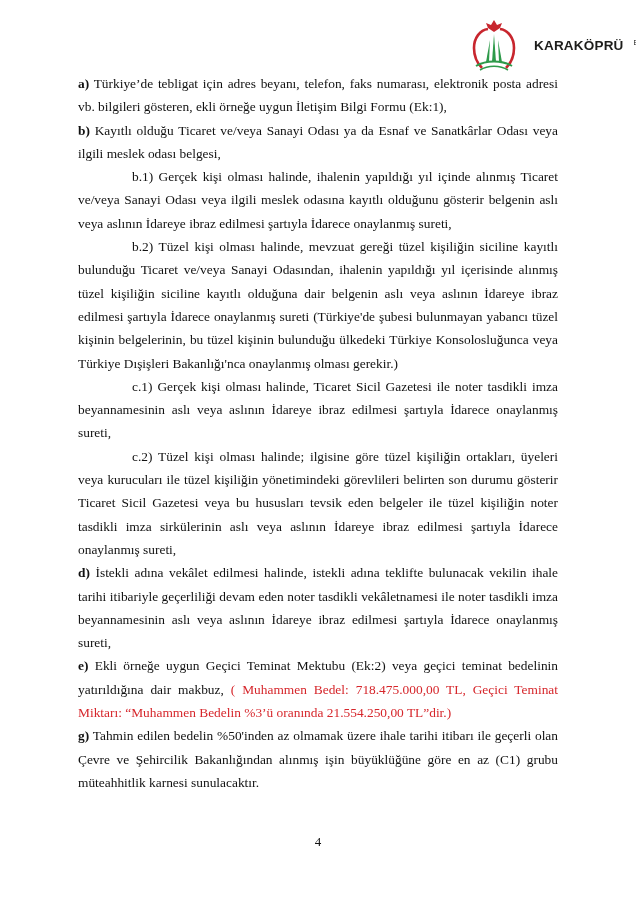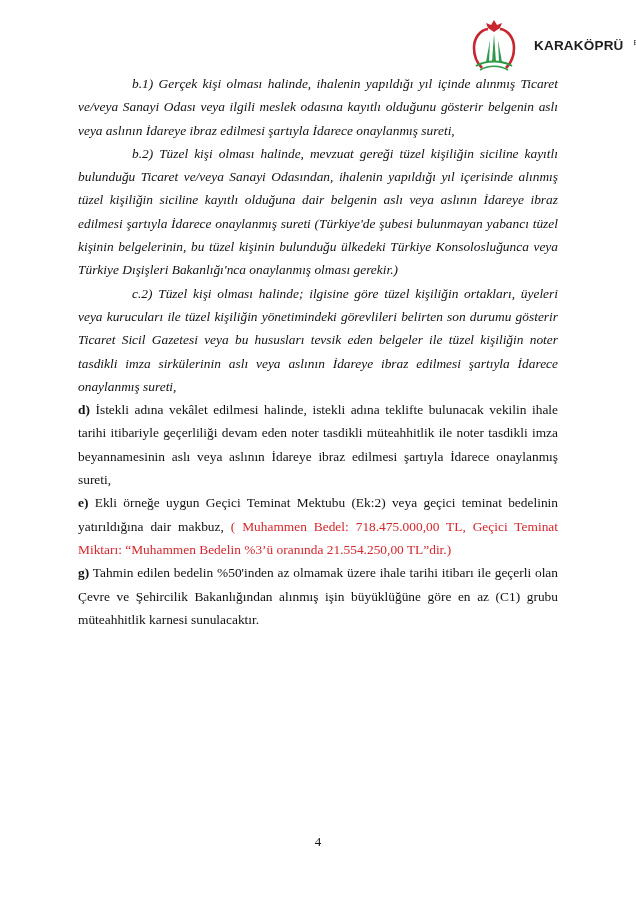--- a/index.html
+++ b/index.html
@@ -4,21 +4,21 @@
 <style>
   html, body { margin: 0; padding: 0; background: #ffffff; }
   body { width: 636px; height: 900px; position: relative; overflow: hidden; font-family: "Liberation Serif", "DejaVu Serif", serif; color: #111; }
   .logo { position: absolute; left: 468px; top: 16px; width: 150px; height: 58px; display: flex; align-items: center; }
   .logo svg { width: 52px; height: 58px; flex: none; }
   .logo-text { margin-left: 14px; display: flex; flex-direction: row; }
   .logo-name { font-family: "Liberation Sans", "DejaVu Sans", sans-serif; font-weight: bold; font-size: 13.5px; letter-spacing: 0.2px; color: #1d1d1b; line-height: 15px; }
   .logo-sub { font-family: "Liberation Sans", "DejaVu Sans", sans-serif; font-size: 6.3px; letter-spacing: 2.6px; color: #1d1d1b; line-height: 9px; margin-left: 10px; }
   .content { position: absolute; left: 78px; top: 72px; width: 480px; font-size: 13.4px; line-height: 23.3px; }
   .p { margin: 0; text-align: justify; text-align-last: left; }
-  .indent { text-indent: 54px; font-style: italic; }
+  .indent { text-indent: 54px; }
   .b { font-weight: bold; }
   .red { color: #d6262b; }
   .page-num { position: absolute; left: 0; width: 636px; top: 834px; text-align: center; font-size: 13px; }
 </style>
 </head>
 <body>
 
 <div class="logo">
   <svg viewBox="0 0 52 58">
     <path d="M26 4 L23 9 L18 7 L20 12 L26 16 L32 12 L34 7 L29 9 Z" fill="#c8262e"></path>
@@ -30,21 +30,24 @@
     <path d="M8 50 C18 44 34 44 44 50" stroke="#2e9a4a" stroke-width="2" fill="none"></path>
     <path d="M12 54 C20 49 32 49 40 54" stroke="#2e9a4a" stroke-width="1.5" fill="none"></path>
   </svg>
   <div class="logo-text">
     <span class="logo-name">KARAKÖPRÜ</span>
     <span class="logo-sub">BELEDİYESİ</span>
   </div>
 </div>
 
 <div class="content">
+  <p class="p"><span class="b">a)</span><span> Türkiye’de tebligat için adres beyanı, telefon, faks numarası, elektronik posta adresi vb. bilgileri gösteren, ekli örneğe uygun İletişim Bilgi Formu (Ek:1),</span></p>
+  <p class="p"><span class="b">b)</span><span> Kayıtlı olduğu Ticaret ve/veya Sanayi Odası ya da Esnaf ve Sanatkârlar Odası veya ilgili meslek odası belgesi,</span></p>
   <p class="p indent">b.1) Gerçek kişi olması halinde, ihalenin yapıldığı yıl içinde alınmış Ticaret ve/veya Sanayi Odası veya ilgili meslek odasına kayıtlı olduğunu gösterir belgenin aslı veya aslının İdareye ibraz edilmesi şartıyla İdarece onaylanmış sureti,</p>
   <p class="p indent">b.2) Tüzel kişi olması halinde, mevzuat gereği tüzel kişiliğin siciline kayıtlı bulunduğu Ticaret ve/veya Sanayi Odasından, ihalenin yapıldığı yıl içerisinde alınmış tüzel kişiliğin siciline kayıtlı olduğuna dair belgenin aslı veya aslının İdareye ibraz edilmesi şartıyla İdarece onaylanmış sureti (Türkiye'de şubesi bulunmayan yabancı tüzel kişinin belgelerinin, bu tüzel kişinin bulunduğu ülkedeki Türkiye Konsolosluğunca veya Türkiye Dışişleri Bakanlığı'nca onaylanmış olması gerekir.)</p>
+  <p class="p indent">c.1) Gerçek kişi olması halinde, Ticaret Sicil Gazetesi ile noter tasdikli imza beyannamesinin aslı veya aslının İdareye ibraz edilmesi şartıyla İdarece onaylanmış sureti,</p>
   <p class="p indent">c.2) Tüzel kişi olması halinde; ilgisine göre tüzel kişiliğin ortakları, üyeleri veya kurucuları ile tüzel kişiliğin yönetimindeki görevlileri belirten son durumu gösterir Ticaret Sicil Gazetesi veya bu hususları tevsik eden belgeler ile tüzel kişiliğin noter tasdikli imza sirkülerinin aslı veya aslının İdareye ibraz edilmesi şartıyla İdarece onaylanmış sureti,</p>
-  <p class="p"><span class="b">d)</span><span> İstekli adına vekâlet edilmesi halinde, istekli adına teklifte bulunacak vekilin ihale tarihi itibariyle geçerliliği devam eden noter tasdikli müteahhitlik ile noter tasdikli imza beyannamesinin aslı veya aslının İdareye ibraz edilmesi şartıyla İdarece onaylanmış sureti,</span></p>
+  <p class="p"><span class="b">d)</span><span> İstekli adına vekâlet edilmesi halinde, istekli adına teklifte bulunacak vekilin ihale tarihi itibariyle geçerliliği devam eden noter tasdikli vekâletnamesi ile noter tasdikli imza beyannamesinin aslı veya aslının İdareye ibraz edilmesi şartıyla İdarece onaylanmış sureti,</span></p>
   <p class="p"><span class="b">e)</span><span> Ekli örneğe uygun Geçici Teminat Mektubu (Ek:2) veya geçici teminat bedelinin yatırıldığına dair makbuz, </span><span class="red">( Muhammen Bedel: 718.475.000,00 TL, Geçici Teminat Miktarı: “Muhammen Bedelin %3’ü oranında 21.554.250,00 TL”dir.)</span></p>
   <p class="p"><span class="b">g)</span><span> Tahmin edilen bedelin %50'inden az olmamak üzere ihale tarihi itibarı ile geçerli olan Çevre ve Şehircilik Bakanlığından alınmış işin büyüklüğüne göre en az (C1) grubu müteahhitlik karnesi sunulacaktır.</span></p>
 </div>
 
 <div class="page-num">4</div>
 
 </body></html>

